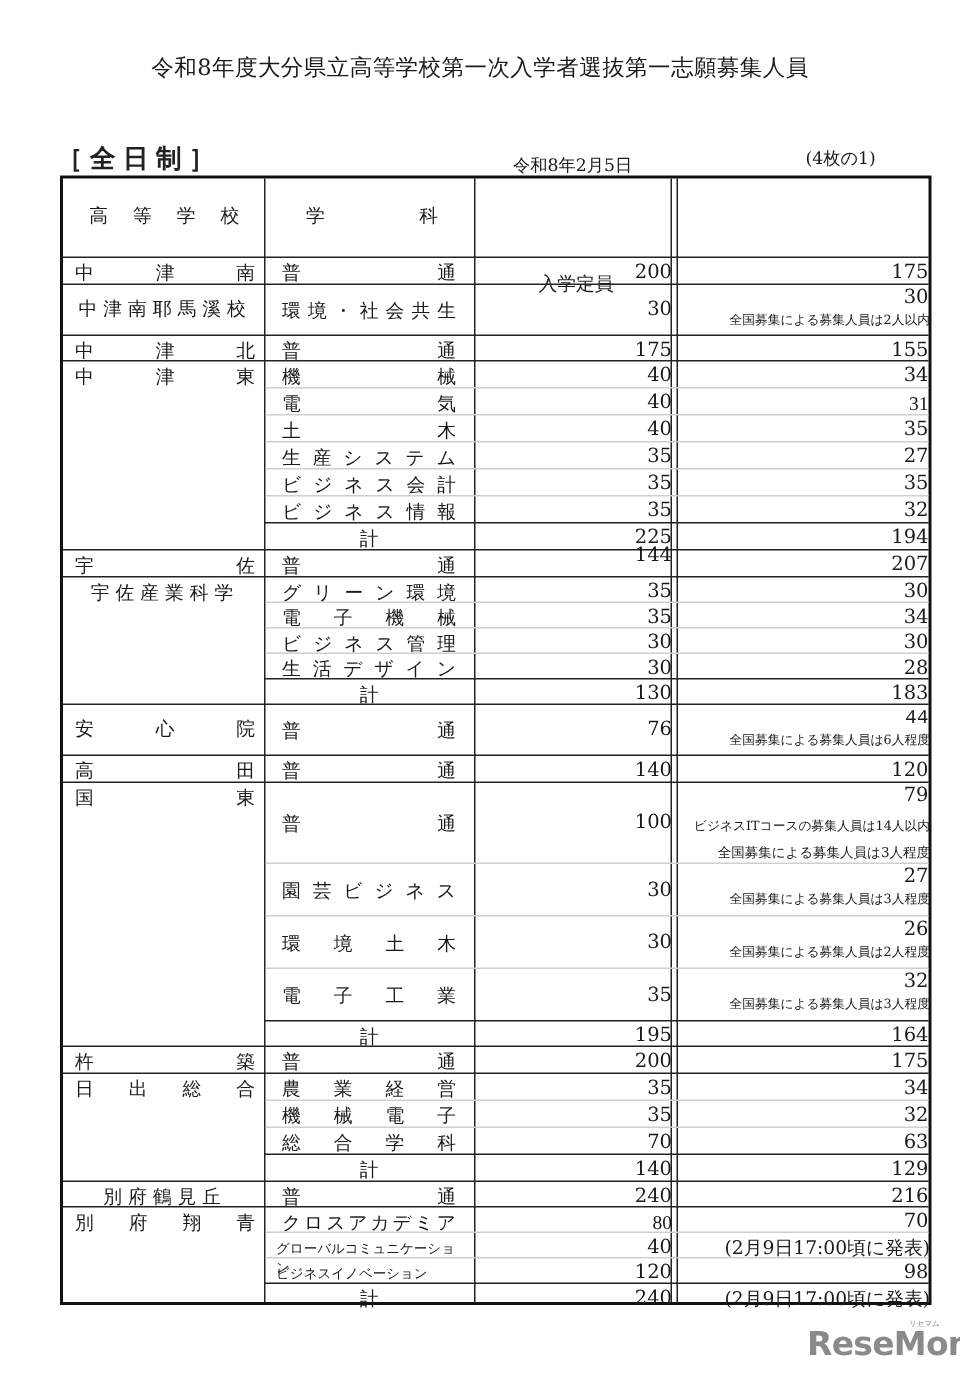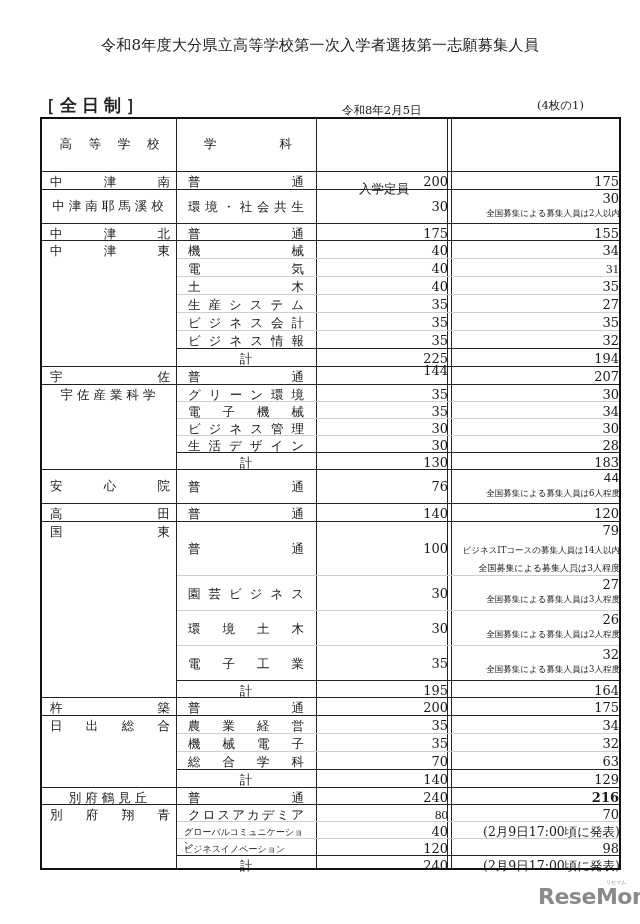--- a/index.html
+++ b/index.html
@@ -345,21 +345,21 @@
       <div class="dept total" style="top:653px;">計</div>
       <div class="num cap" style="top:653px;">140</div>
       <div class="num app" style="top:653px;">129</div>
       <div class="hline" style="top:668px;left:0;right:0;"></div>
       <div class="school center" style="top:671px;">別府鶴見丘</div>
       <div class="dept" style="top:671px;">
         <span>普</span>
         <span>通</span>
       </div>
       <div class="num cap" style="top:671px;">240</div>
-      <div class="num app" style="top:671px;font-weight:bold;">216</div>
+      <div class="num app" style="top:671px;">216</div>
       <div class="hline" style="top:685px;left:0;right:0;"></div>
       <div class="school" style="top:688px;">
         <span>別</span>
         <span>府</span>
         <span>翔</span>
         <span>青</span>
       </div>
       <div class="dept" style="top:688px;">
         <span>ク</span>
         <span>ロ</span>

